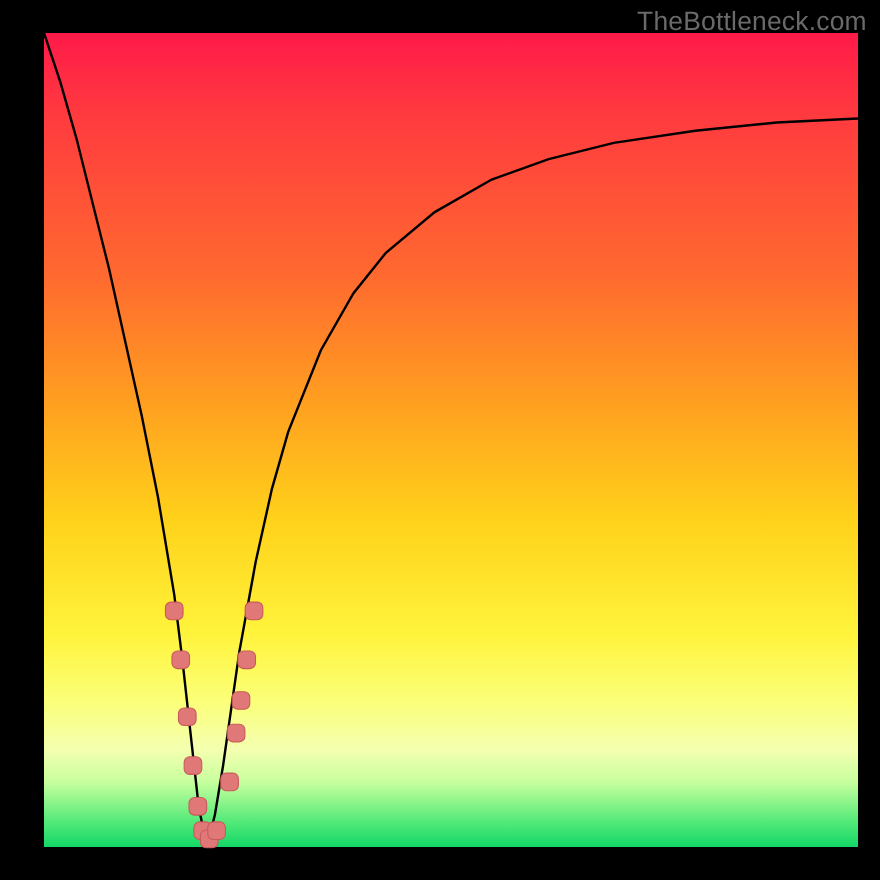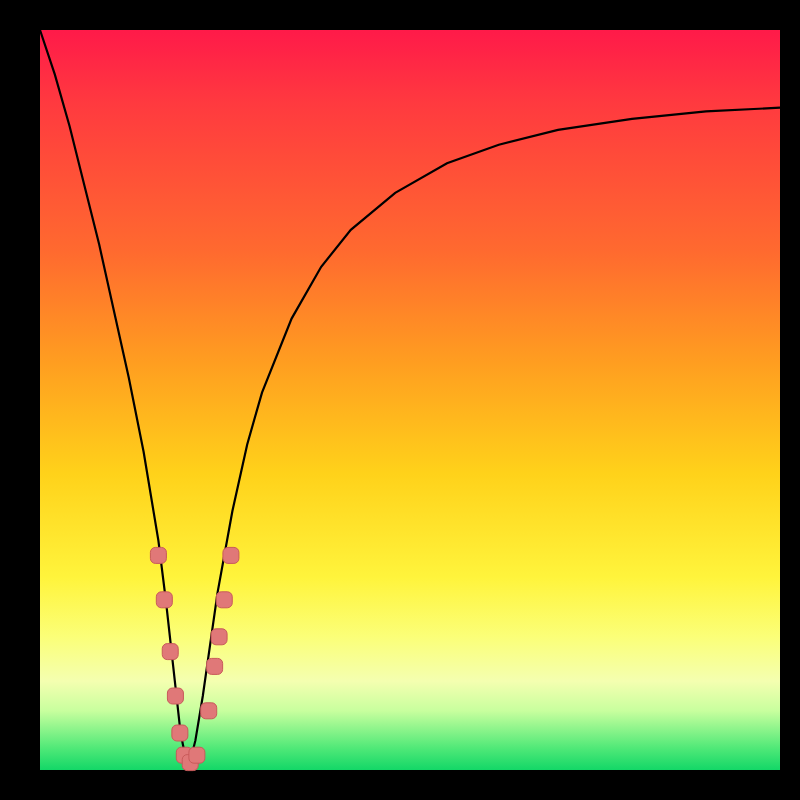--- a/index.html
+++ b/index.html
@@ -75,13 +75,14 @@
           <rect x="142.22" y="724.60" width="16" height="16" rx="5" ry="5" fill="#e07878" stroke="#c85a5a" stroke-width="1"></rect>
           <rect x="148.88" y="717.20" width="16" height="16" rx="5" ry="5" fill="#e07878" stroke="#c85a5a" stroke-width="1"></rect>
           <rect x="160.72" y="672.80" width="16" height="16" rx="5" ry="5" fill="#e07878" stroke="#c85a5a" stroke-width="1"></rect>
           <rect x="166.64" y="628.40" width="16" height="16" rx="5" ry="5" fill="#e07878" stroke="#c85a5a" stroke-width="1"></rect>
           <rect x="171.08" y="598.80" width="16" height="16" rx="5" ry="5" fill="#e07878" stroke="#c85a5a" stroke-width="1"></rect>
           <rect x="176.26" y="561.80" width="16" height="16" rx="5" ry="5" fill="#e07878" stroke="#c85a5a" stroke-width="1"></rect>
           <rect x="182.92" y="517.40" width="16" height="16" rx="5" ry="5" fill="#e07878" stroke="#c85a5a" stroke-width="1"></rect>
         </g>
     </svg>
   </div>
+  <div class="watermark">TheBottleneck.com</div>
 </div>
 
 </body></html>

